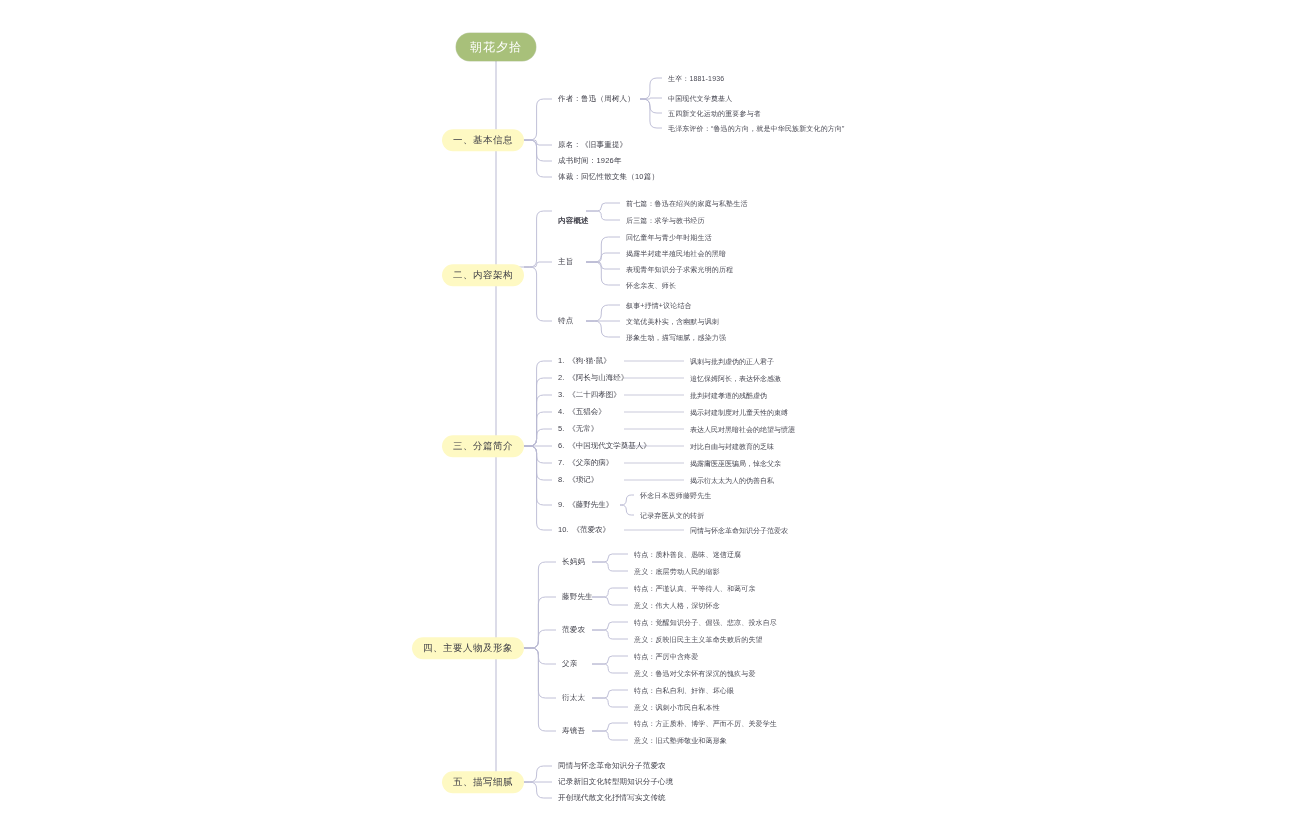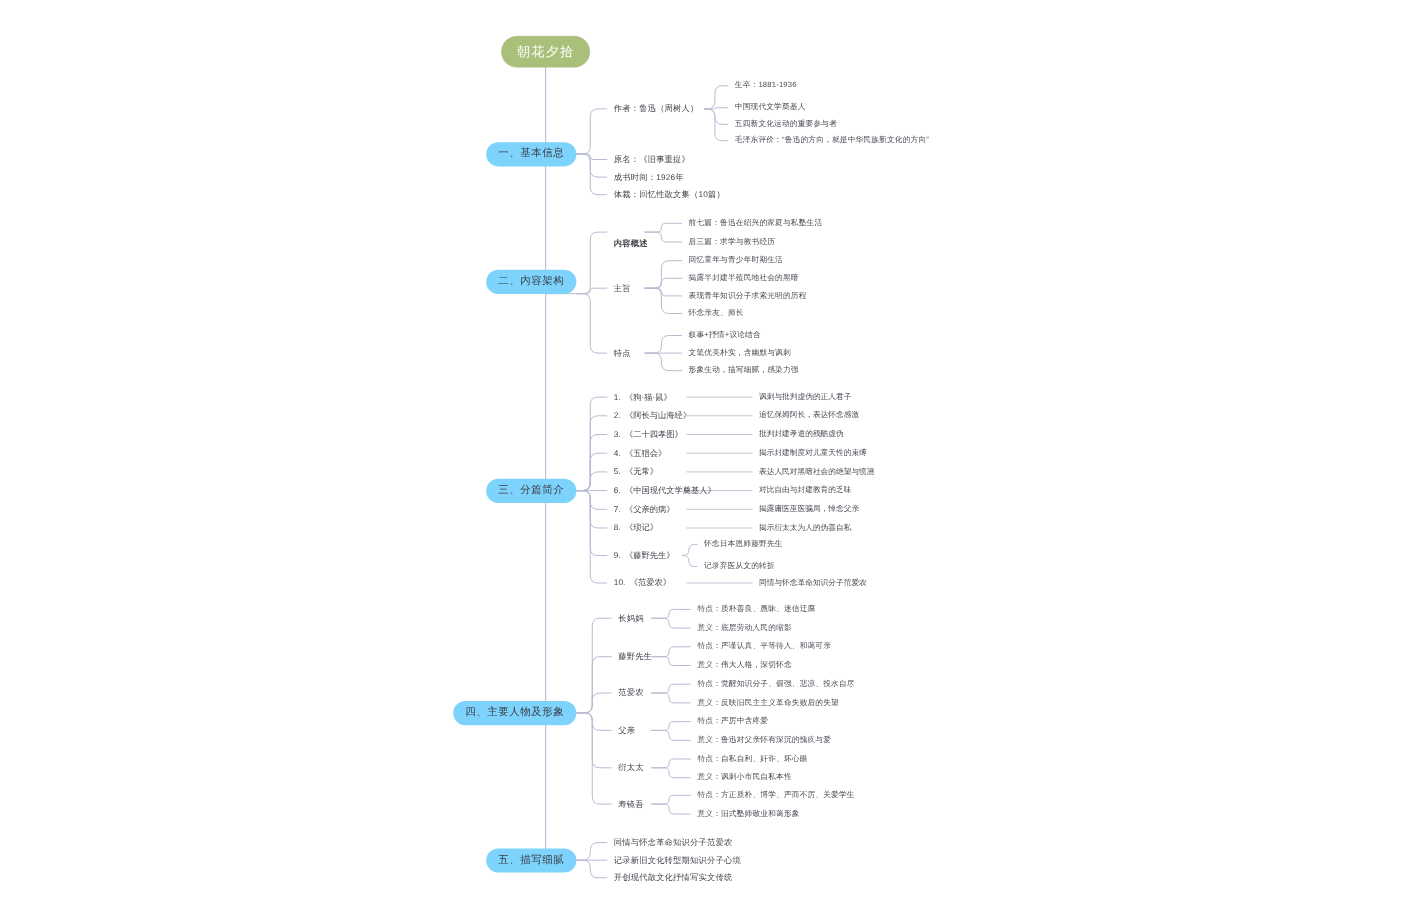--- a/index.html
+++ b/index.html
@@ -39,21 +39,21 @@
     border-radius: 14px;
     font-size: 12px;
     font-weight: normal;
     padding: 8px 14px;
     letter-spacing: 1px;
     transform: translate(-50%, -50%);
     box-shadow: 0 0 0 0.5px rgba(140,165,100,.5);
   }
   
   .l1-node {
-    background: #7dd3fc;
+    background: #fef9c3;
     color: #3b3b44;
     border-radius: 12px;
     font-size: 9.5px;
     padding: 6px 11px;
     transform: translate(-100%, -50%);
     letter-spacing: .5px;
   }
   
   .l2-node {
     font-size: 7.5px;
@@ -161,21 +161,21 @@
       <path d="M592,698 H603.7 Q608.2,698 608.2,702.5 V702.5 Q608.2,707 612.7,707 H628"></path>
       <path d="M524,648 H531.4 Q538.4,648 538.4,655 V724 Q538.4,731 545.4,731 H556"></path>
       <path d="M592,731 H604.2 Q608.2,731 608.2,727 V727 Q608.2,723 612.2,723 H628"></path>
       <path d="M592,731 H603.7 Q608.2,731 608.2,735.5 V735.5 Q608.2,740 612.7,740 H628"></path>
       <path d="M524,782 H529.6 Q536.6,782 536.6,775 V773 Q536.6,766 543.6,766 H552"></path>
       <path d="M524,782 H552"></path>
       <path d="M524,782 H529.6 Q536.6,782 536.6,789 V791 Q536.6,798 543.6,798 H552"></path>
     </svg>
 <div class="node root-node" style="left: 496px; top: 47px;">朝花夕拾</div>
     <div class="node l1-node" style="left: 524px; top: 140px;">一、基本信息</div>
-    <div class="node l1-node" style="left: 524px; top: 256px;">二、内容架构</div>
+    <div class="node l1-node" style="left: 524px; top: 275px;">二、内容架构</div>
     <div class="node l1-node" style="left: 524px; top: 446px;">三、分篇简介</div>
     <div class="node l1-node" style="left: 524px; top: 648px;">四、主要人物及形象</div>
     <div class="node l1-node" style="left: 524px; top: 782px;">五、描写细腻</div>
     <div class="node l2-node" style="left: 558px; top: 99px;">作者：鲁迅（周树人）</div>
     <div class="node l2-node" style="left: 558px; top: 145px;">原名：《旧事重提》</div>
     <div class="node l2-node" style="left: 558px; top: 161px;">成书时间：1926年</div>
     <div class="node l2-node" style="left: 558px; top: 177px;">体裁：回忆性散文集（10篇）</div>
     <div class="node l3-node" style="left: 668px; top: 78px;">生卒：1881-1936</div>
     <div class="node l3-node" style="left: 668px; top: 98px;">中国现代文学奠基人</div>
     <div class="node l3-node" style="left: 668px; top: 113px;">五四新文化运动的重要参与者</div>

